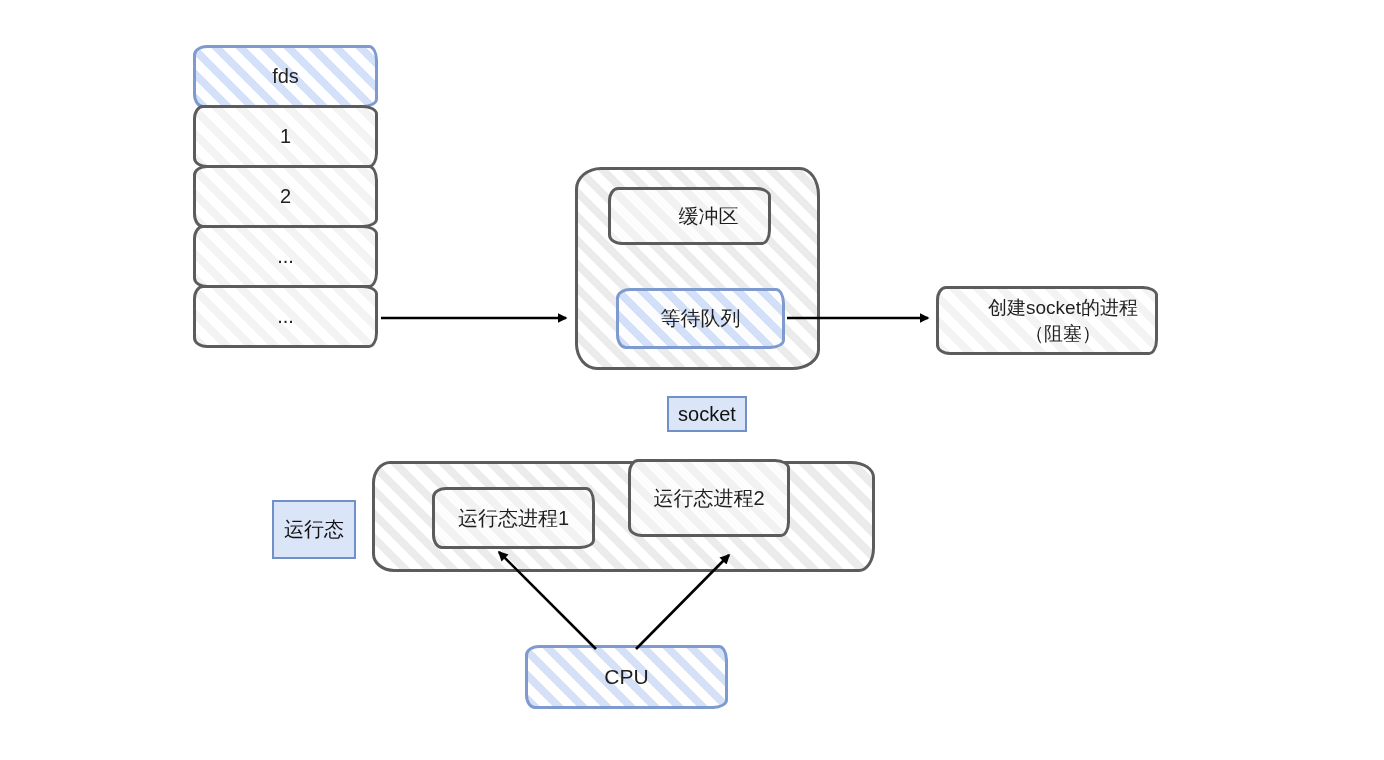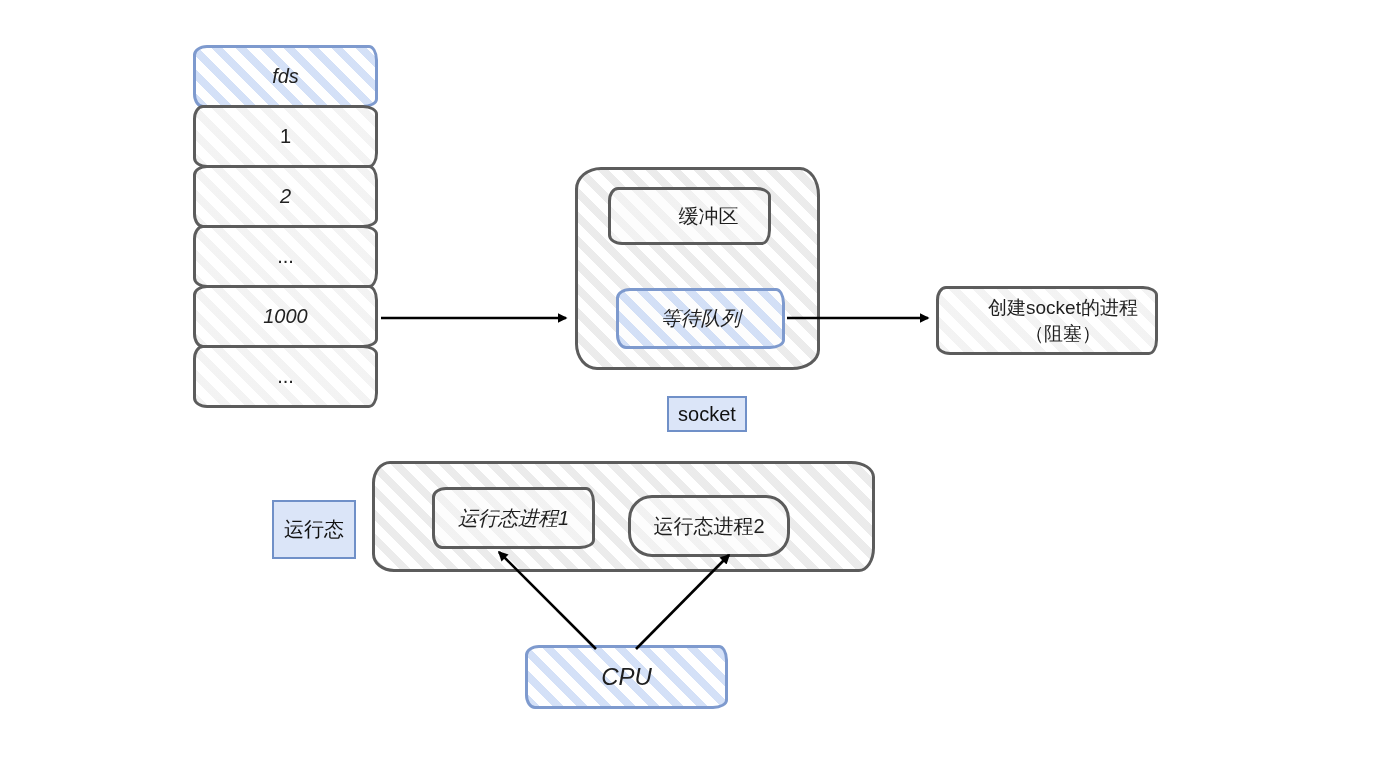--- a/index.html
+++ b/index.html
@@ -18,21 +18,21 @@
     display:flex;align-items:center;justify-content:center;
     text-align:center;
     font-size:20px;
     color:#1f1f1f;
   }
   .gray-border{border:3.5px solid #5c5c5c;}
   .blue-border{border:3.5px solid #7e9ace;}
   .gray-hatch{background:repeating-linear-gradient(45deg, rgba(185,185,185,0.28) 0 8px, transparent 8px 17px);}
   .gray-hatch-light{background:repeating-linear-gradient(45deg, rgba(190,190,190,0.18) 0 8px, transparent 8px 17px);}
   .blue-hatch{background:repeating-linear-gradient(45deg, rgba(160,188,238,0.45) 0 8px, transparent 8px 17px);}
-  .r1{border-radius:14px 9px 15px 10px / 10px 15px 9px 14px;font-style:italic;}
+  .r1{border-radius:14px 9px 15px 10px / 10px 15px 9px 14px;}
   .r2{border-radius:10px 15px 9px 14px / 14px 9px 15px 10px;}
   .r3{border-radius:26px 20px 28px 22px / 22px 28px 20px 26px;}
   .r4{border-radius:18px 24px 16px 22px / 22px 16px 24px 18px;}
   
   .fd-stack{position:absolute;left:193px;top:45px;width:185px;display:flex;flex-direction:column;}
   .fd-cell{
     box-sizing:border-box;height:63px;margin-top:-3px;
     display:flex;align-items:center;justify-content:center;
     font-size:20px;
   }
@@ -50,21 +50,20 @@
 </head>
 <body>
 
 <div class="canvas">
 
   <div class="fd-stack">
     <div class="fd-cell blue-border blue-hatch r1">fds</div>
     <div class="fd-cell gray-border gray-hatch-light r2">1</div>
     <div class="fd-cell gray-border gray-hatch-light r1">2</div>
     <div class="fd-cell gray-border gray-hatch-light r2">...</div>
-    <div class="fd-cell gray-border gray-hatch-light r1">1000</div>
     <div class="fd-cell gray-border gray-hatch-light r2">...</div>
   </div>
 
   <div class="box gray-border gray-hatch r3" style="left:575px;top:167px;width:245px;height:203px;"></div>
   <div class="box gray-border gray-hatch-light r2" style="left:608px;top:187px;width:163px;height:58px;background-color:#fdfdfd;padding-left:38px;">
     <span>缓冲区</span>
   </div>
   <div class="box blue-border blue-hatch r1" style="left:616px;top:288px;width:169px;height:61px;background-color:#fdfdfd;">
     <span>等待队列</span>
   </div>
@@ -74,28 +73,28 @@
 
   <div class="box gray-border gray-hatch-light r2 two-line" style="left:936px;top:286px;width:222px;height:69px;">
     <span>创建socket的进程</span>
     <span>（阻塞）</span>
   </div>
 
   <div class="box gray-border gray-hatch r4" style="left:372px;top:461px;width:503px;height:111px;"></div>
   <div class="box gray-border gray-hatch-light r1" style="left:432px;top:487px;width:163px;height:62px;background-color:#fdfdfd;">
     <span>运行态进程1</span>
   </div>
-  <div class="box gray-border gray-hatch-light r2" style="left:628px;top:495px;width:162px;height:62px;background-color:#fdfdfd;border-radius:24px;">
+  <div class="box gray-border gray-hatch-light r2" style="left:628px;top:459px;width:162px;height:78px;background-color:#fdfdfd;">
     <span>运行态进程2</span>
   </div>
   <div class="tag" style="left:272px;top:500px;width:84px;height:59px;">
     <span>运行态</span>
   </div>
 
-  <div class="box blue-border blue-hatch r1" style="left:525px;top:645px;width:203px;height:64px;font-size:24px;justify-content:center;">
+  <div class="box blue-border blue-hatch r1" style="left:525px;top:645px;width:203px;height:64px;font-size:21px;justify-content:center;">
     <span>CPU</span>
   </div>
 
   <svg class="arrows" width="1384" height="760" viewBox="0 0 1384 760">
     <defs>
       <marker id="ah" markerWidth="10" markerHeight="10" refX="8.5" refY="5" orient="auto" markerUnits="userSpaceOnUse" viewBox="0 0 10 10">
         <path d="M0,0 L10,5 L0,10 z" fill="#000"></path>
       </marker>
     </defs>
     <line x1="381" y1="318" x2="566" y2="318" stroke="#000" stroke-width="2.6" marker-end="url(#ah)"></line>

